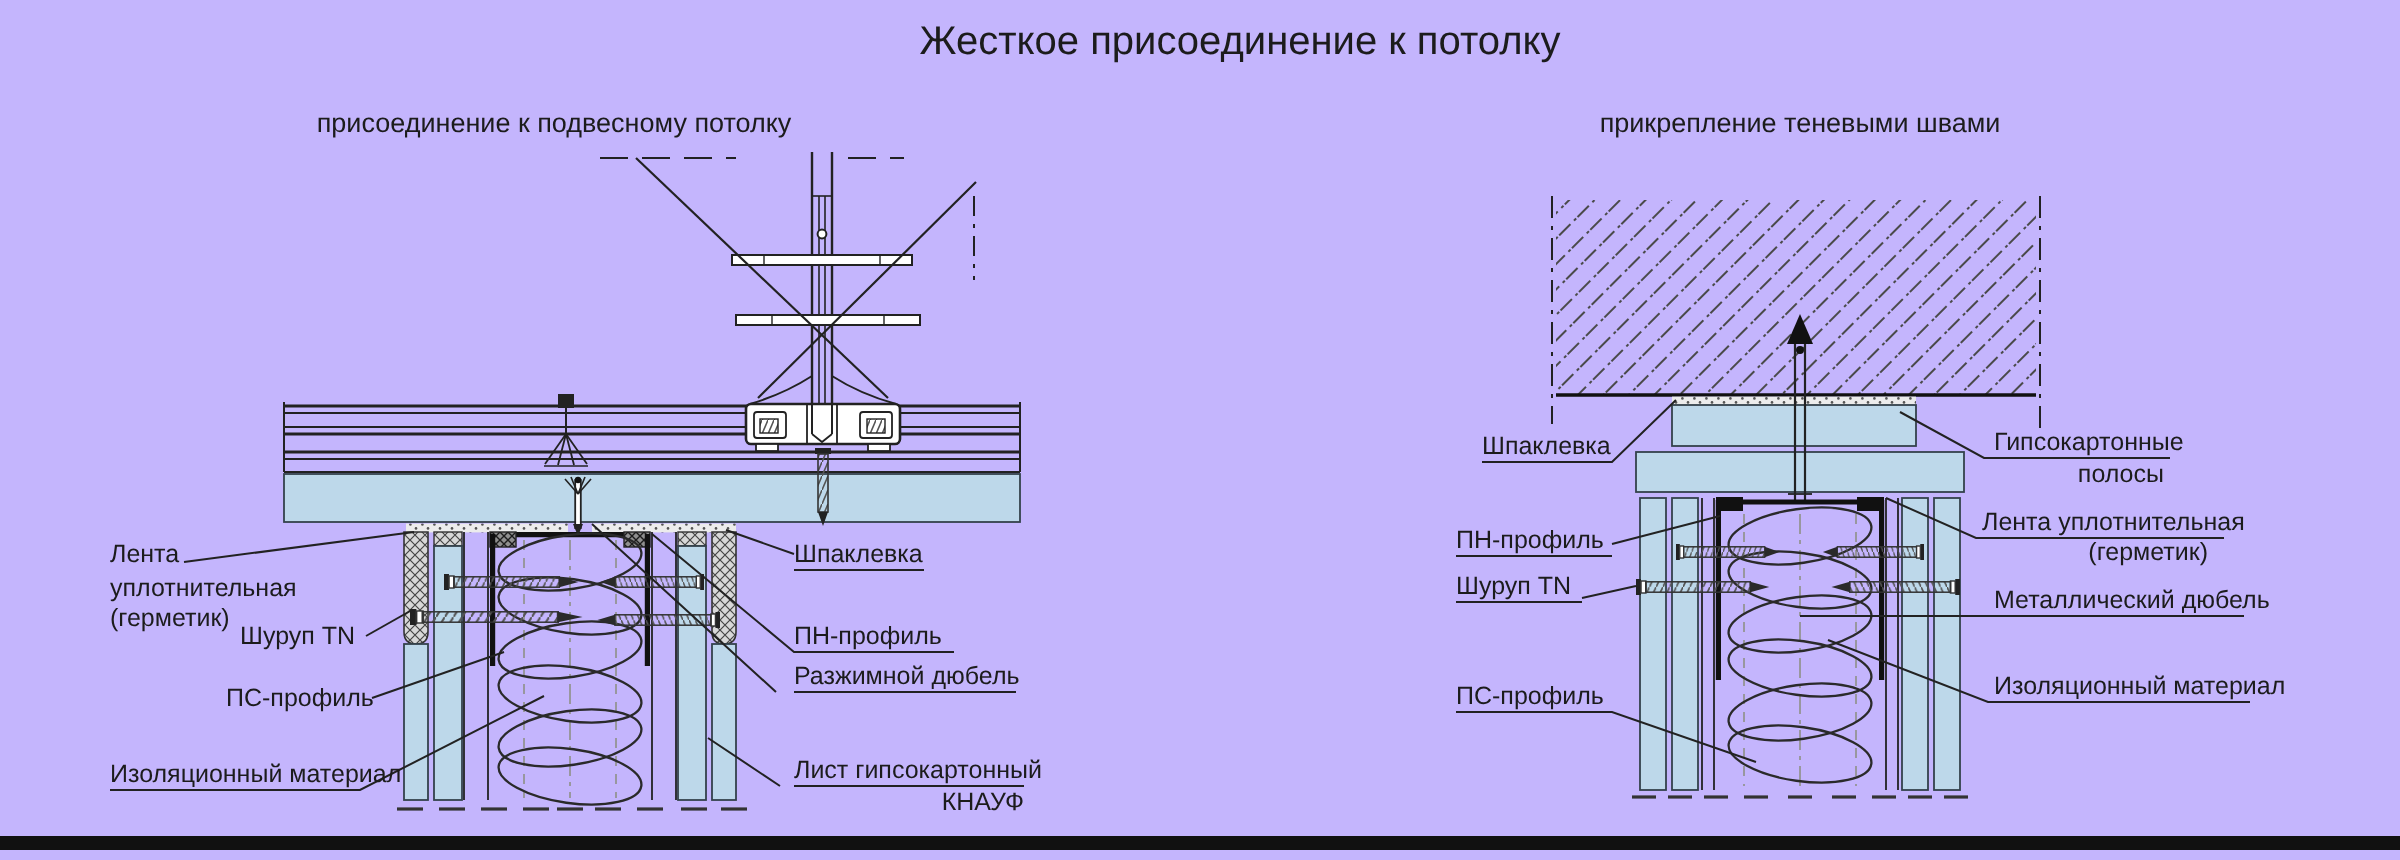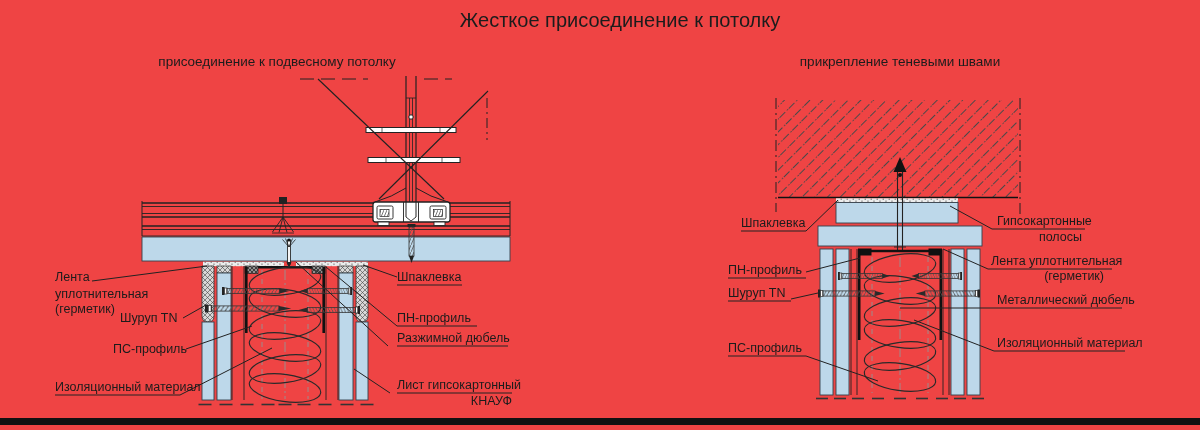--- a/index.html
+++ b/index.html
@@ -1,16 +1,16 @@
 <!DOCTYPE html>
 <html style="--board-blue: #bdd8ea; --footer-bar: #111111;"><head>
 <meta charset="utf-8">
 <style>
   html,body { margin:0; padding:0; background:#fff; }
-  .page { position:relative; width:1200px; height:430px; background:#ef4444; overflow:hidden;
+  .page { position:relative; width:1200px; height:430px; background:#c4b5fd; overflow:hidden;
           font-family:"Liberation Sans", sans-serif; }
   svg text { fill:#1c1c1c; }
   .ttl  { font:20px "Liberation Sans", sans-serif; }
   .sub  { font:13.5px "Liberation Sans", sans-serif; }
   .lbl  { font:12.5px "Liberation Sans", sans-serif; }
   .blue { fill:var(--board-blue,#bdd8ea); stroke:#33424c; stroke-width:0.9; }
   .ln   { stroke:#222; }
   .leader { stroke:#222; stroke-width:1; fill:none; }
   .thick  { stroke:#111; fill:none; }
   .coil   { fill:none; stroke:#2a2a2a; stroke-width:1.15; }

